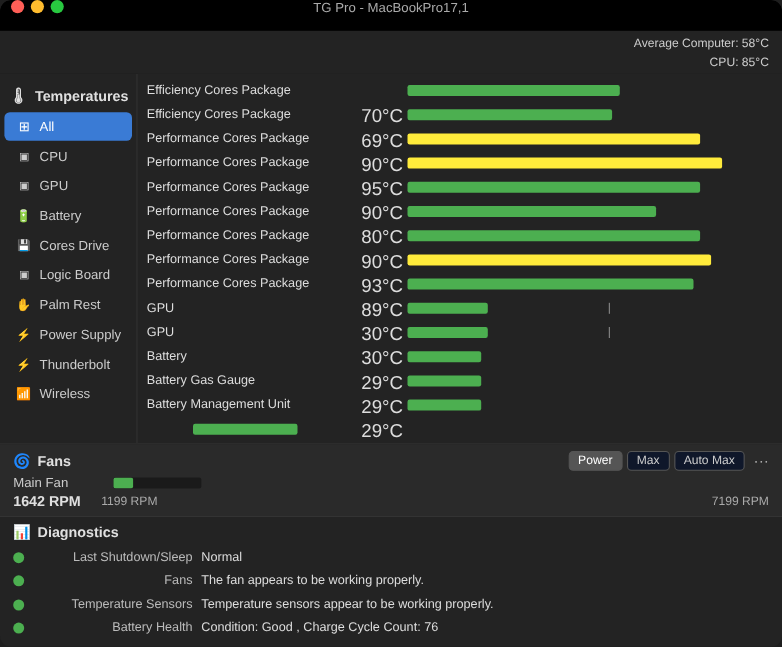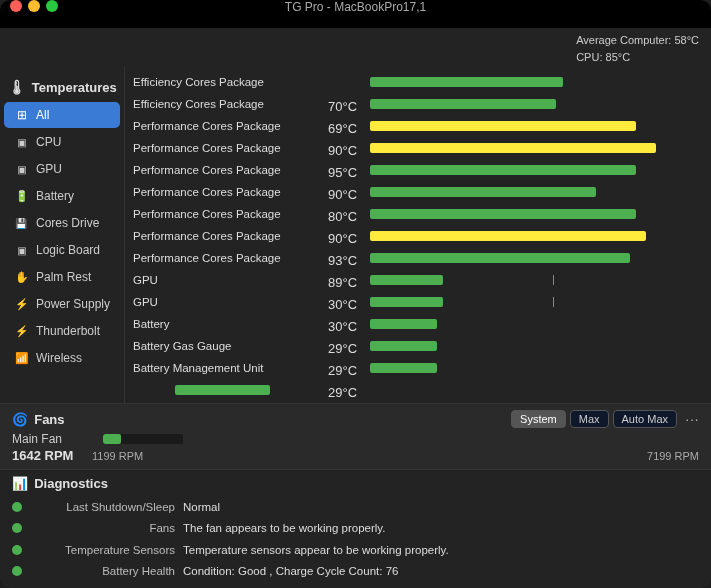--- a/index.html
+++ b/index.html
@@ -50,20 +50,21 @@
     
     .header-info {
       display: flex;
       justify-content: flex-end;
       padding: 4px 12px 2px;
       background: #232323;
       font-size: 11px;
       color: #ccc;
     }
     .header-info .info-block {
+      text-align: right;
       line-height: 1.5;
       margin-left: 44px;
     }
 
     
     .content-area {
       display: flex;
       flex: 1;
       background: #232323;
       overflow: hidden;
@@ -122,21 +123,21 @@
       height: 22px;
     }
     .temp-label {
       width: 195px;
       font-size: 11.5px;
       color: #ddd;
       flex-shrink: 0;
     }
     .temp-value {
       width: 42px;
-      font-size: 13px;
+      font-size: 17px;
       color: #ddd;
       flex-shrink: 0;
       margin-top: 48px;
     }
     .temp-bar-container {
       flex: 1;
       height: 10px;
       background: transparent;
       position: relative;
     }
@@ -472,21 +473,21 @@
 
   <div class="bottom-panels">
 
     <div class="fans-section">
       <div class="fans-header">
         <div class="fans-title">
           <span>🌀</span>
           <span>Fans</span>
         </div>
         <div class="fans-controls">
-          <button class="fan-btn active">System</button>
+          <button class="fan-btn active">Power</button>
           <button class="fan-btn">Max</button>
           <button class="fan-btn">Auto Max</button>
           <span style="color:#aaa; font-size:14px; cursor:pointer; margin-left:4px;">···</span>
         </div>
       </div>
       <div class="fans-body">
         <span class="fan-name">Main Fan</span>
         <div class="fan-bar-container">
           <div class="fan-bar" id="fan-bar" style="width: 22%;"></div>
         </div>

